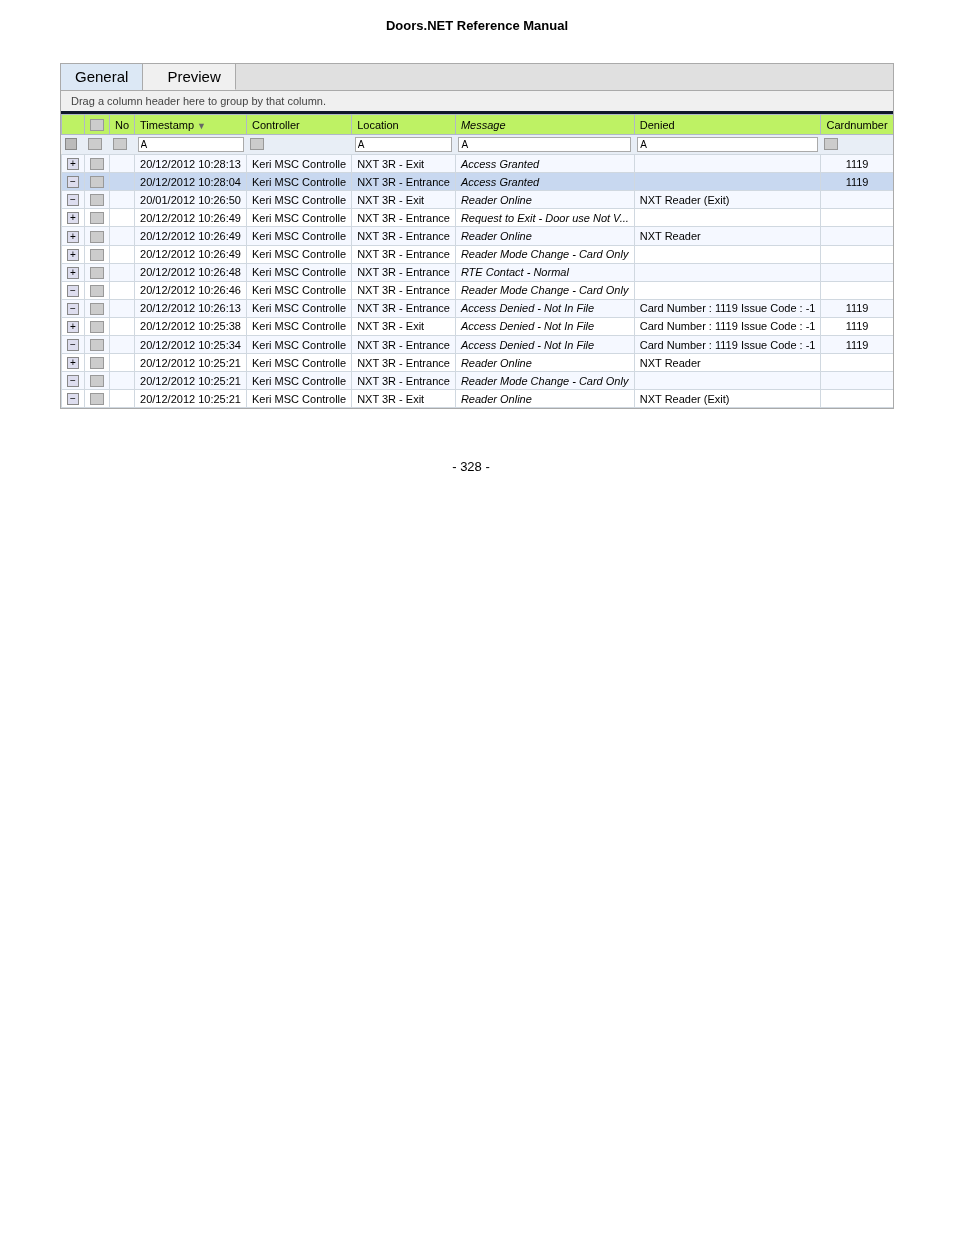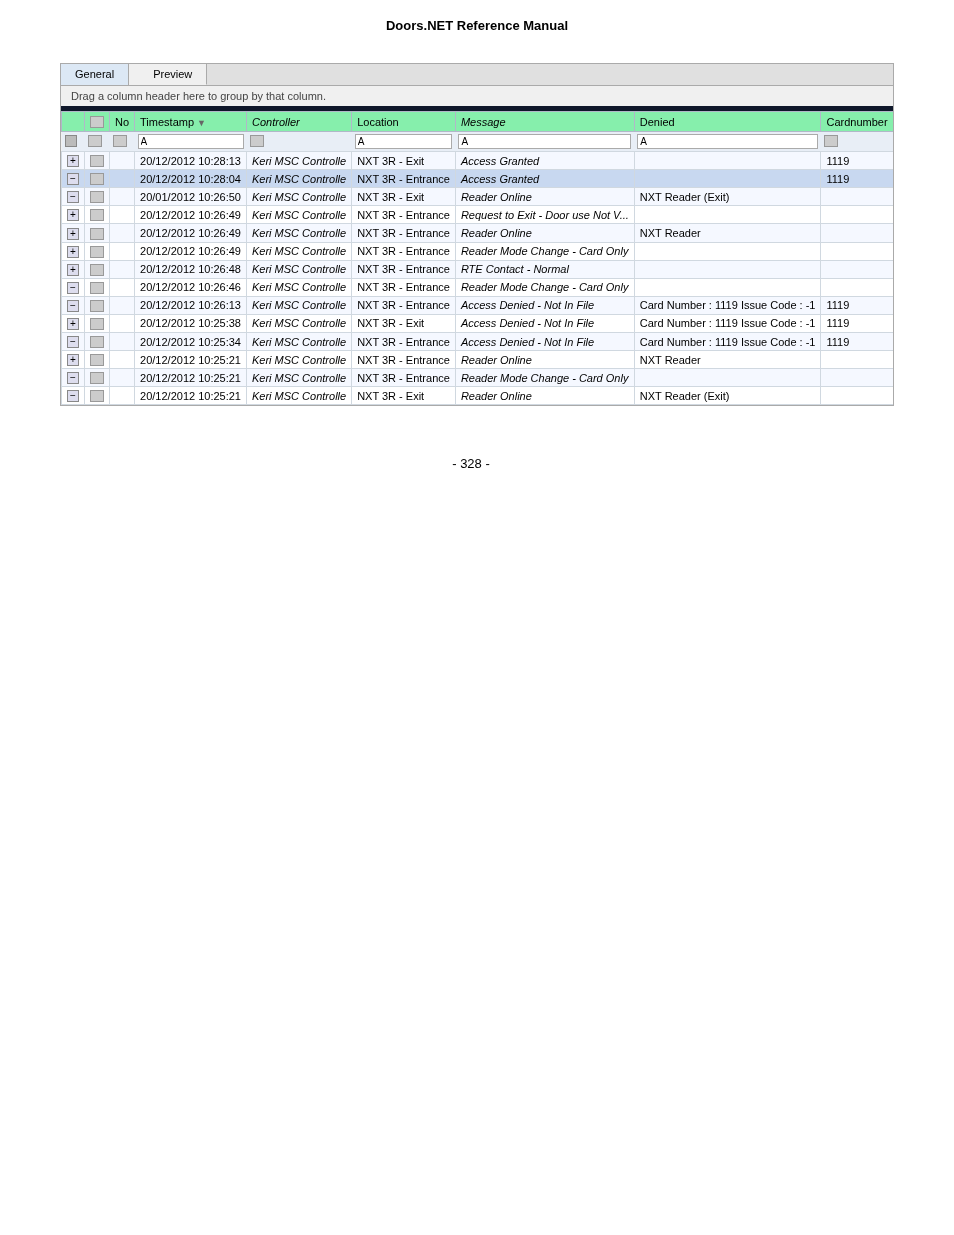--- a/index.html
+++ b/index.html
@@ -22,21 +22,21 @@
       border: 1px solid #aaa;
       background: #f0f0f0;
     }
     .tabs {
       display: flex;
       background: #e0e0e0;
       border-bottom: 1px solid #aaa;
     }
     .tab {
       padding: 4px 14px;
-      font-size: 11px;
+      font-size: 15px;
       border-right: 1px solid #aaa;
       cursor: pointer;
       background: #dce8f5;
     }
     .tab.active {
       background: #f0f0f0;
       border-bottom: 1px solid #f0f0f0;
       padding-left: 24px;
     }
     .select-box {
@@ -55,29 +55,29 @@
       display: flex;
       align-items: center;
       gap: 3px;
       font-size: 11px;
     }
     .drag-hint {
       padding: 4px 10px;
       font-size: 11px;
       color: #444;
       background: #f0f0f0;
-      border-bottom: 5px solid #0f172a;
+      border-bottom: 3px solid #0f172a;
     }
     .data-table {
       width: 100%;
       border-collapse: collapse;
       font-size: 11px;
     }
     .data-table thead tr {
-      background: #86efac;
+      background: #bef264;
     }
     .data-table thead th {
       border: 1px solid #b0b8c8;
       padding: 3px 5px;
       text-align: left;
       font-weight: normal;
       white-space: nowrap;
     }
     .data-table tbody tr {
       background: #fff;
@@ -93,25 +93,25 @@
       padding: 2px 5px;
       white-space: nowrap;
     }
     .col-expand {
       width: 18px;
       text-align: center;
     }
     .col-ico { width: 22px; }
     .col-no { width: 25px; }
     .col-timestamp { width: 115px; margin-left: 16px; }
-    .col-controller { width: 110px; font-style: italic; }
+    .col-controller { width: 110px; }
     .col-location { width: 110px; }
     .col-message { width: 170px; font-style: italic; }
     .col-detail { width: 185px; }
-    .col-cardnumber { width: 60px; }
+    .col-cardnumber { width: 60px; text-align: center; }
     .expand-btn {
       display: inline-block;
       width: 12px;
       height: 12px;
       border: 1px solid #888;
       background: #dde;
       text-align: center;
       line-height: 10px;
       font-size: 10px;
       cursor: pointer;

